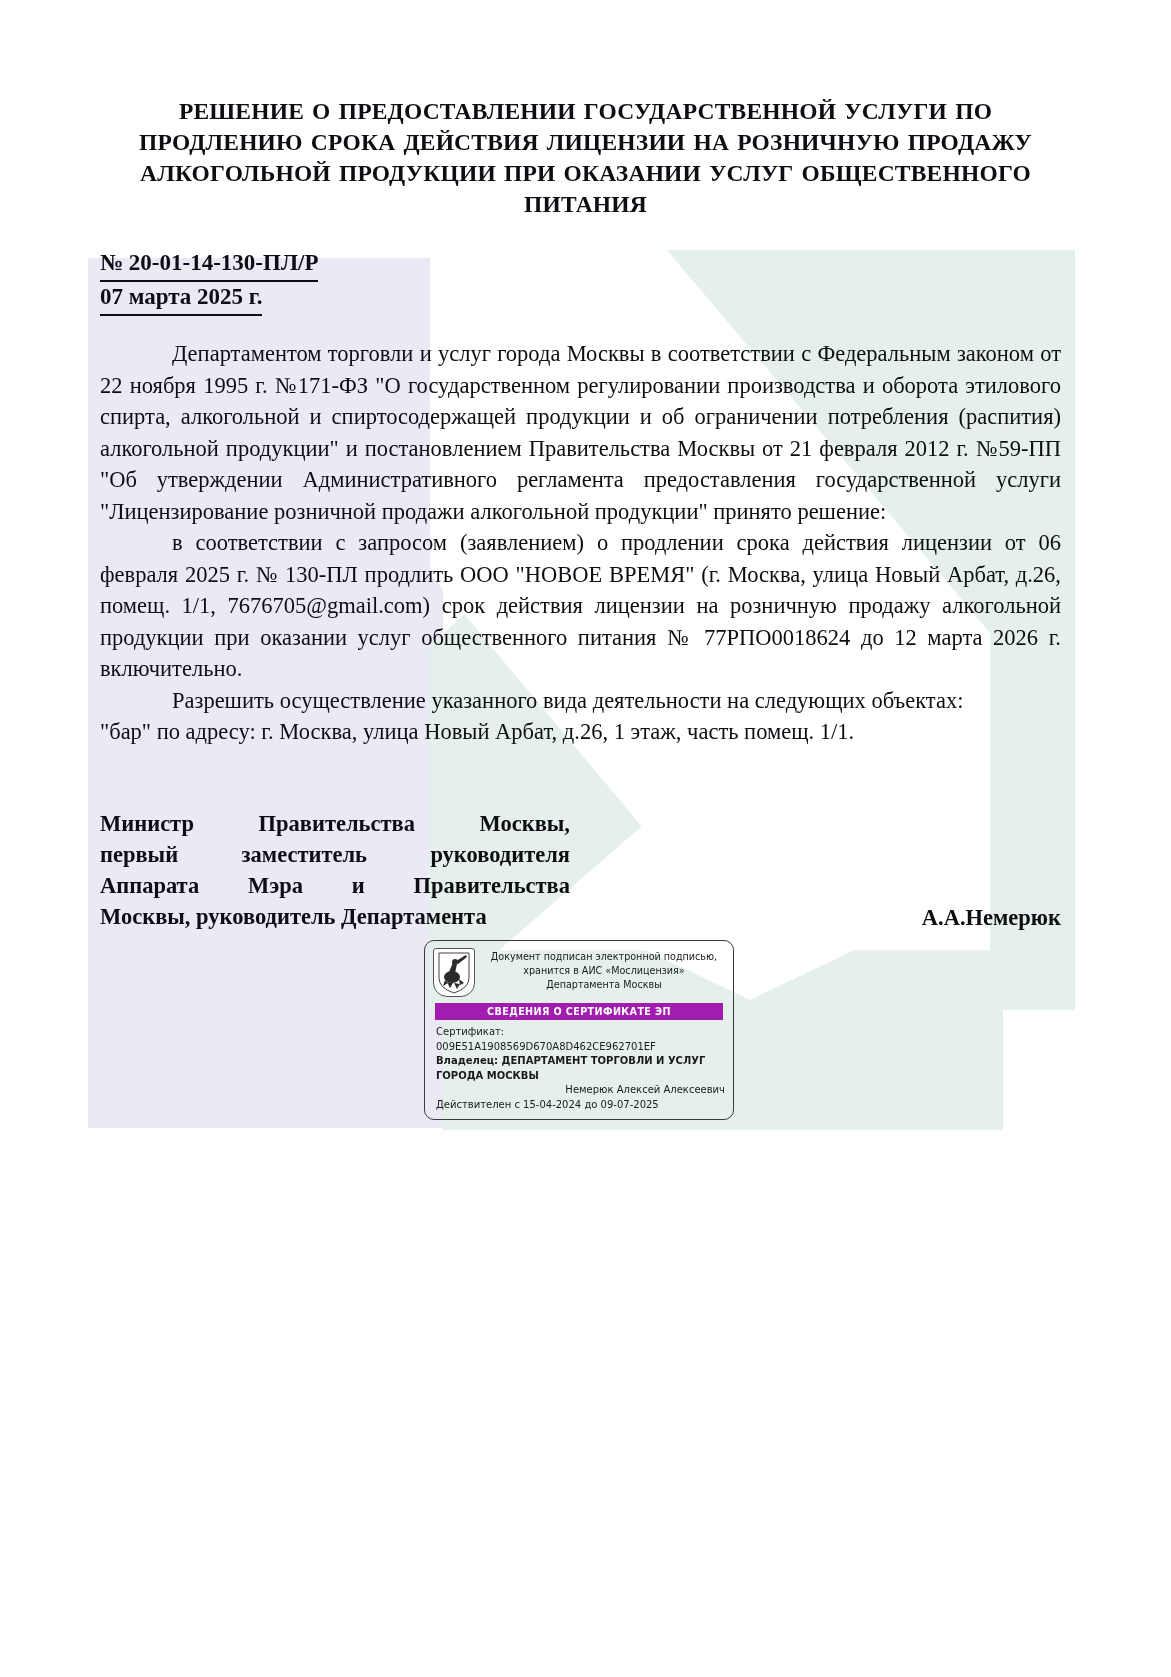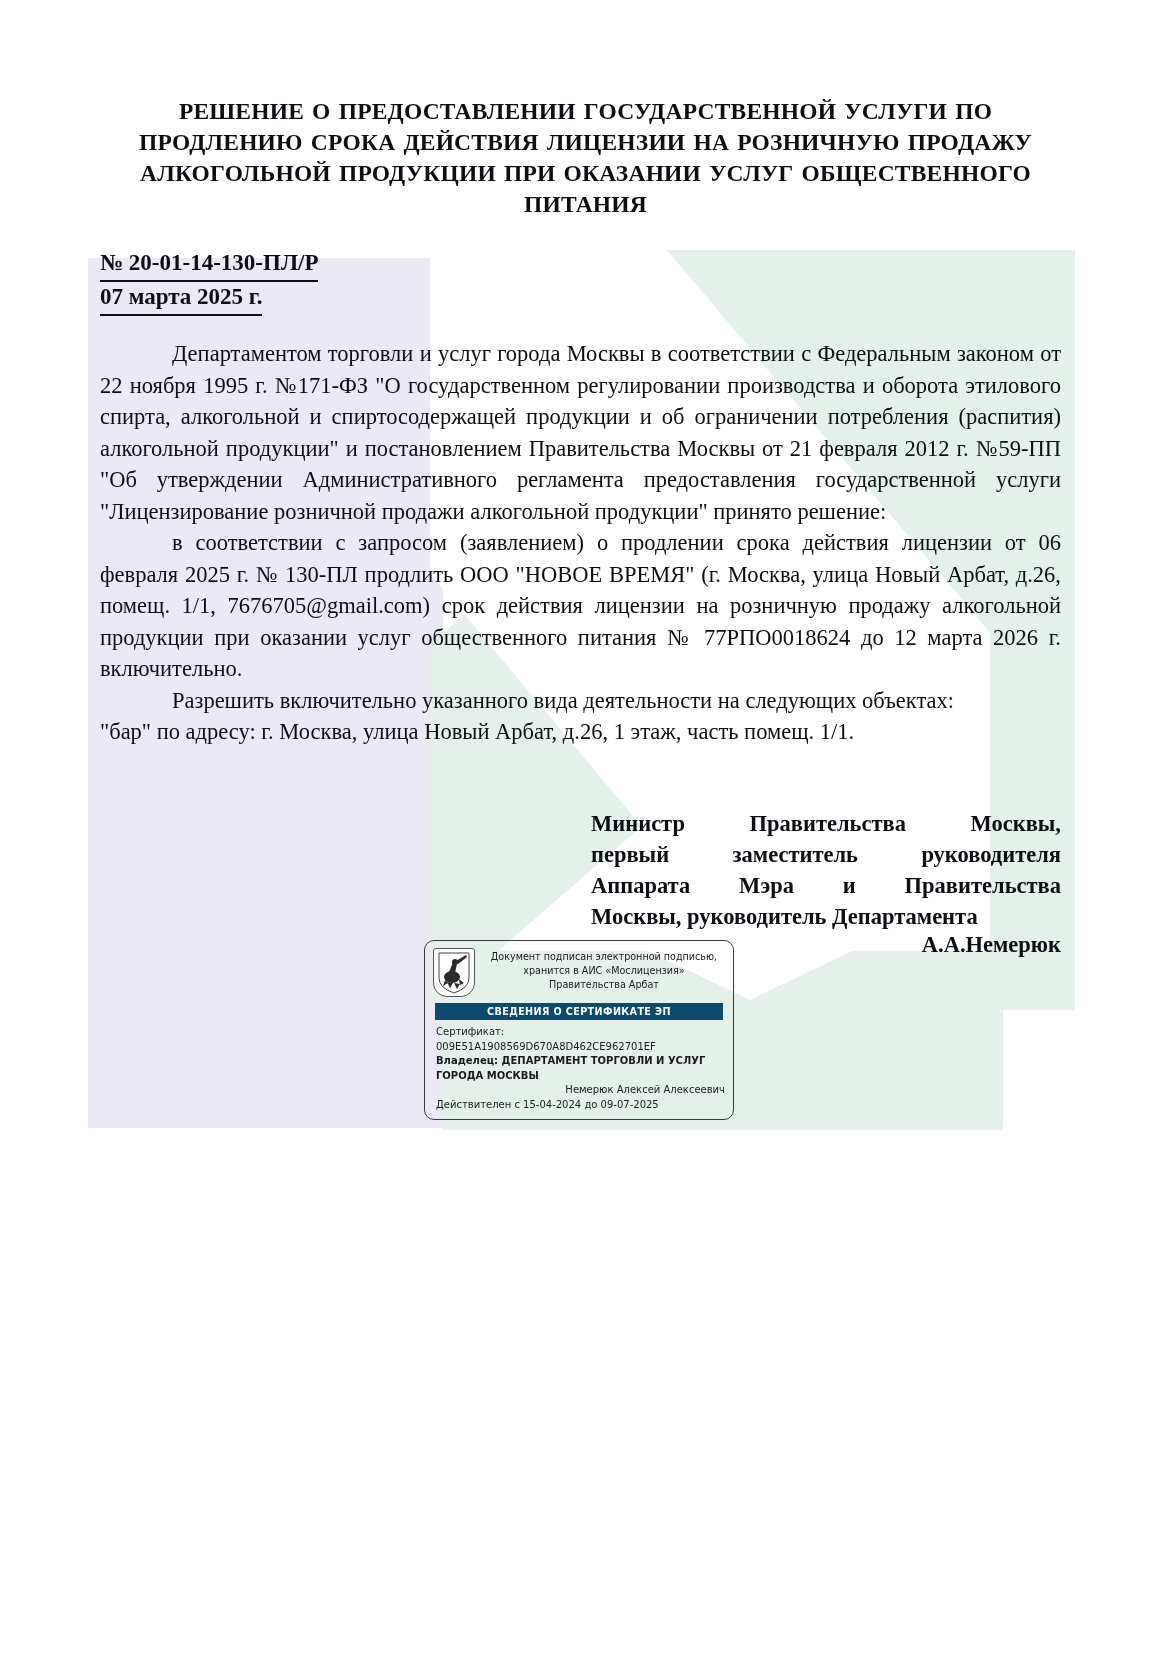--- a/index.html
+++ b/index.html
@@ -116,21 +116,20 @@
   }
   .para.tight {
     text-indent: 72px;
   }
 
   .signature-block {
     padding: 60px 110px 0 100px;
     display: flex;
     justify-content: space-between;
     align-items: flex-end;
-    flex-direction: column;
   }
   .sig-left {
     font-weight: bold;
     font-size: 22.5px;
     line-height: 31px;
     color: #0d0d14;
     width: 470px;
   }
   .sig-left .sig-row {
     display: flex;
@@ -181,21 +180,21 @@
   .stamp-head-text {
     flex: 1 1 auto;
     text-align: center;
     font-size: 9.6px;
     line-height: 14px;
     color: #1a1a1a;
     padding-top: 2px;
   }
   .stamp-bar {
     margin: 6px 2px 5px 2px;
-    background: #0c4a6e;
+    background: #a21caf;
     color: #ffffff;
     text-align: center;
     font-size: 9.6px;
     font-weight: bold;
     letter-spacing: 0.4px;
     padding: 3px 0 3px 0;
   }
   .stamp-line {
     font-size: 10px;
     line-height: 14.5px;
@@ -228,21 +227,21 @@
 
     <div class="meta-block">
       <div class="meta-line">№ 20-01-14-130-ПЛ/Р</div>
       <br>
       <div class="meta-line">07 марта 2025 г.</div>
     </div>
 
     <div class="body-block">
       <p class="para">Департаментом торговли и услуг города Москвы в соответствии с Федеральным законом от 22 ноября 1995 г.  №171-ФЗ "О государственном регулировании производства и оборота этилового спирта, алкогольной и спиртосодержащей продукции и об ограничении потребления (распития) алкогольной продукции" и постановлением Правительства Москвы от 21 февраля 2012 г. №59-ПП "Об утверждении Административного регламента предоставления государственной услуги "Лицензирование розничной продажи алкогольной продукции" принято решение:</p>
       <p class="para tight">в соответствии с запросом (заявлением) о продлении срока действия лицензии от 06 февраля 2025 г. № 130-ПЛ продлить  ООО "НОВОЕ ВРЕМЯ"  (г. Москва, улица Новый Арбат,  д.26,  помещ.  1/1, 7676705@gmail.com) срок действия лицензии на розничную продажу алкогольной продукции при оказании услуг общественного питания № 77РПО0018624 до 12 марта 2026 г. включительно.</p>
-      <p class="para tight">Разрешить включительно указанного вида деятельности на следующих объектах:</p>
+      <p class="para tight">Разрешить осуществление указанного вида деятельности на следующих объектах:</p>
       <p class="para" style="text-indent:0">"бар" по адресу: г. Москва, улица Новый Арбат, д.26, 1 этаж, часть помещ. 1/1.</p>
     </div>
 
     <div class="signature-block">
       <div class="sig-left">
         <div class="sig-row">
           <span>Министр</span>
           <span>Правительства</span>
           <span>Москвы,</span>
         </div>
@@ -280,21 +279,21 @@
               <path d="M8 28 L6 34 L11 31 Z"></path>
               <path d="M22 27 L27 31 L23 33 Z"></path>
               <path d="M10 30 L13 36 L16 31 Z"></path>
               <path d="M17 31 L20 37 L23 32 Z"></path>
             </g>
           </svg>
         </div>
         <div class="stamp-head-text">
           <div>Документ подписан электронной подписью,</div>
           <div>хранится в АИС «Мослицензия»</div>
-          <div>Правительства Арбат</div>
+          <div>Департамента Москвы</div>
         </div>
       </div>
       <div class="stamp-bar">СВЕДЕНИЯ  О  СЕРТИФИКАТЕ  ЭП</div>
       <div class="stamp-line">Сертификат: 009E51A1908569D670A8D462CE962701EF</div>
       <div class="stamp-line bold">Владелец: ДЕПАРТАМЕНТ ТОРГОВЛИ И УСЛУГ ГОРОДА МОСКВЫ</div>
       <div class="stamp-line center">Немерюк Алексей Алексеевич</div>
       <div class="stamp-line">Действителен с 15-04-2024 до 09-07-2025</div>
     </div>
   </div>
 

